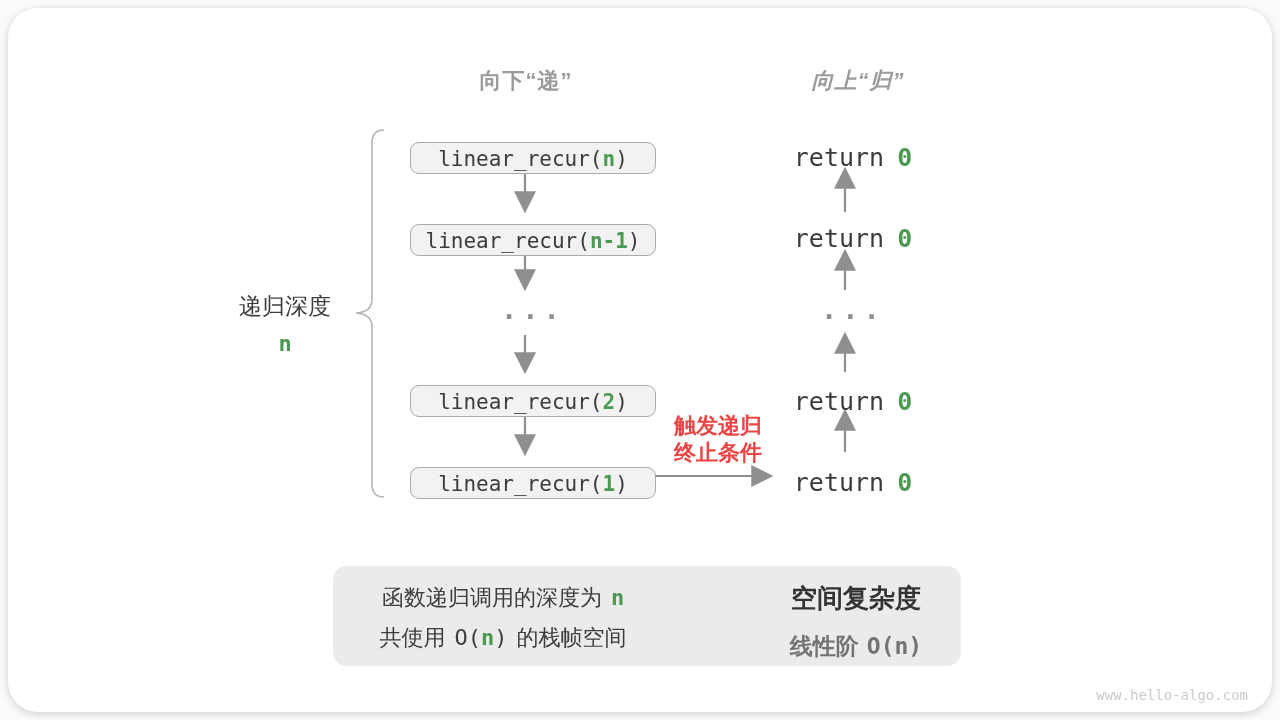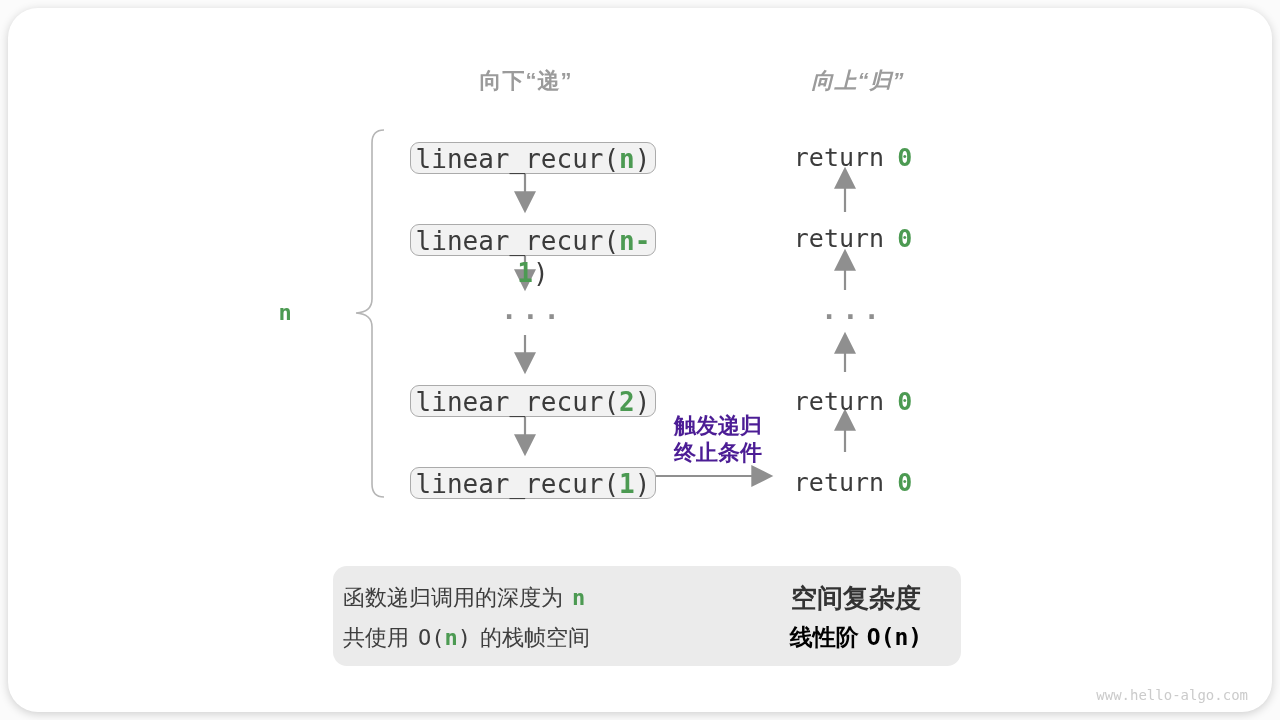--- a/index.html
+++ b/index.html
@@ -19,21 +19,21 @@
   .col-header{
     width:300px;height:30px;line-height:30px;text-align:center;
     font-size:22px;font-weight:700;color:#9b9b9b;letter-spacing:1px;
   }
   .hdr-down{left:368px;top:58px;}
   .hdr-up{left:700px;top:58px;font-style:italic;}
   
   .stack-box{
     left:402px;width:246px;height:32px;line-height:32px;text-align:center;
     background:#f2f2f2;border:1.5px solid #ababab;border-radius:9px;
-    font-family:"DejaVu Sans Mono",monospace;font-size:26px;color:#3b3b3b;
+    font-family:"DejaVu Sans Mono",monospace;font-size:21px;color:#3b3b3b;
     box-sizing:border-box;
   }
   .box1{top:134px}.box2{top:216px}.box3{top:377px}.box4{top:459px}
   .code-arg{color:#4c9a52;font-weight:700;}
   
   .dots{
     width:100px;height:30px;line-height:26px;text-align:center;
     font-family:"DejaVu Sans Mono",monospace;font-weight:700;
     font-size:27px;letter-spacing:5px;color:#8f8f8f;
   }
@@ -49,39 +49,39 @@
   
   .depth-label{left:177px;top:283px;width:200px;text-align:center;}
   .depth-text{font-size:23px;color:#3c3c3c;display:block;}
   .depth-value{
     display:block;margin-top:9px;font-family:"DejaVu Sans Mono",monospace;
     font-size:22px;font-weight:700;color:#4c9a52;
   }
   
   .trigger{
     left:635px;top:404px;width:150px;text-align:center;
-    font-size:22px;font-weight:700;color:#4c1d95;line-height:27px;
+    font-size:22px;font-weight:700;color:#ef4444;line-height:27px;
   }
   
   .summary-box{
     left:325px;top:558px;width:628px;height:100px;
     background:#ebebeb;border-radius:14px;
   }
-  .summary-left{left:335px;top:576px;width:320px;
+  .summary-left{left:335px;top:576px;width:320px;text-align:center;
     font-size:22px;color:#3d3d3d;}
   .summary-line{height:28px;line-height:28px;display:block;}
   .summary-line+ .summary-line{margin-top:12px;}
   .code{font-family:"DejaVu Sans Mono",monospace;}
   .sp-l{margin-left:9px;}
   .sp-r{margin-right:9px;}
   .summary-right{left:753px;top:576px;width:190px;text-align:center;}
   .sr-title{display:block;height:28px;line-height:28px;
     font-size:26px;font-weight:700;color:#333333;}
-  .sr-value{display:block;height:28px;line-height:28px;margin-top:11px;
-    font-size:23px;font-weight:700;color:#000000;}
+  .sr-value{display:block;height:28px;line-height:28px;margin-top:20px;
+    font-size:23px;font-weight:700;color:#737373;}
   .sr-code{font-family:"DejaVu Sans Mono",monospace;font-weight:700;margin-left:8px;}
   
   .watermark{
     left:1020px;top:679px;width:220px;text-align:right;
     font-family:"DejaVu Sans Mono",monospace;font-size:14px;color:#cbcbcb;
   }
   svg.overlay{position:absolute;left:0;top:0;pointer-events:none;}
 </style>
 </head>
 <body>
@@ -113,20 +113,21 @@
 
     <path d="M376,122 Q364,122 364,135 L364,291 Q364,304 348,305 Q364,306 364,319 L364,476 Q364,489 376,489" fill="none" stroke="#b5b5b5" stroke-width="1.6"></path>
 
     <polygon points="682,595 709,595 709,585 735,602 709,619 709,609 682,609" fill="#c9c9c9"></polygon>
   </svg>
 
   <div class="abs col-header hdr-down">向下“递”</div>
   <div class="abs col-header hdr-up">向上“归”</div>
 
   <div class="abs depth-label">
+    <span class="depth-text">递归深度</span>
     <span class="depth-value">n</span>
   </div>
 
   <div class="abs stack-box box1">
     <span>linear_recur(</span><span class="code-arg">n</span><span>)</span>
   </div>
   <div class="abs stack-box box2">
     <span>linear_recur(</span><span class="code-arg">n-1</span><span>)</span>
   </div>
   <div class="abs dots dots-left">···</div>

